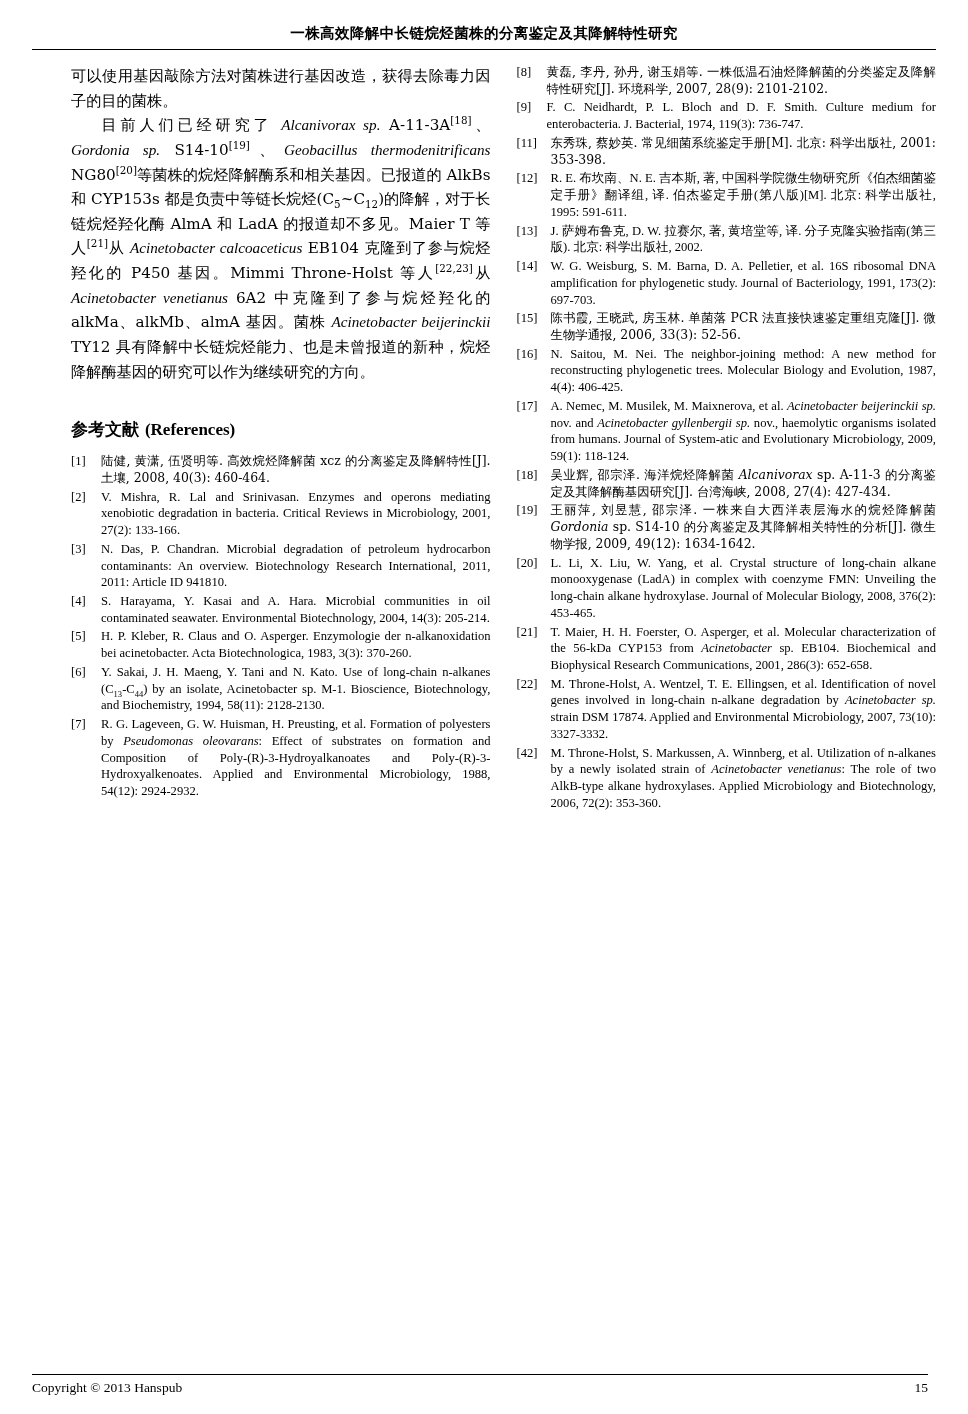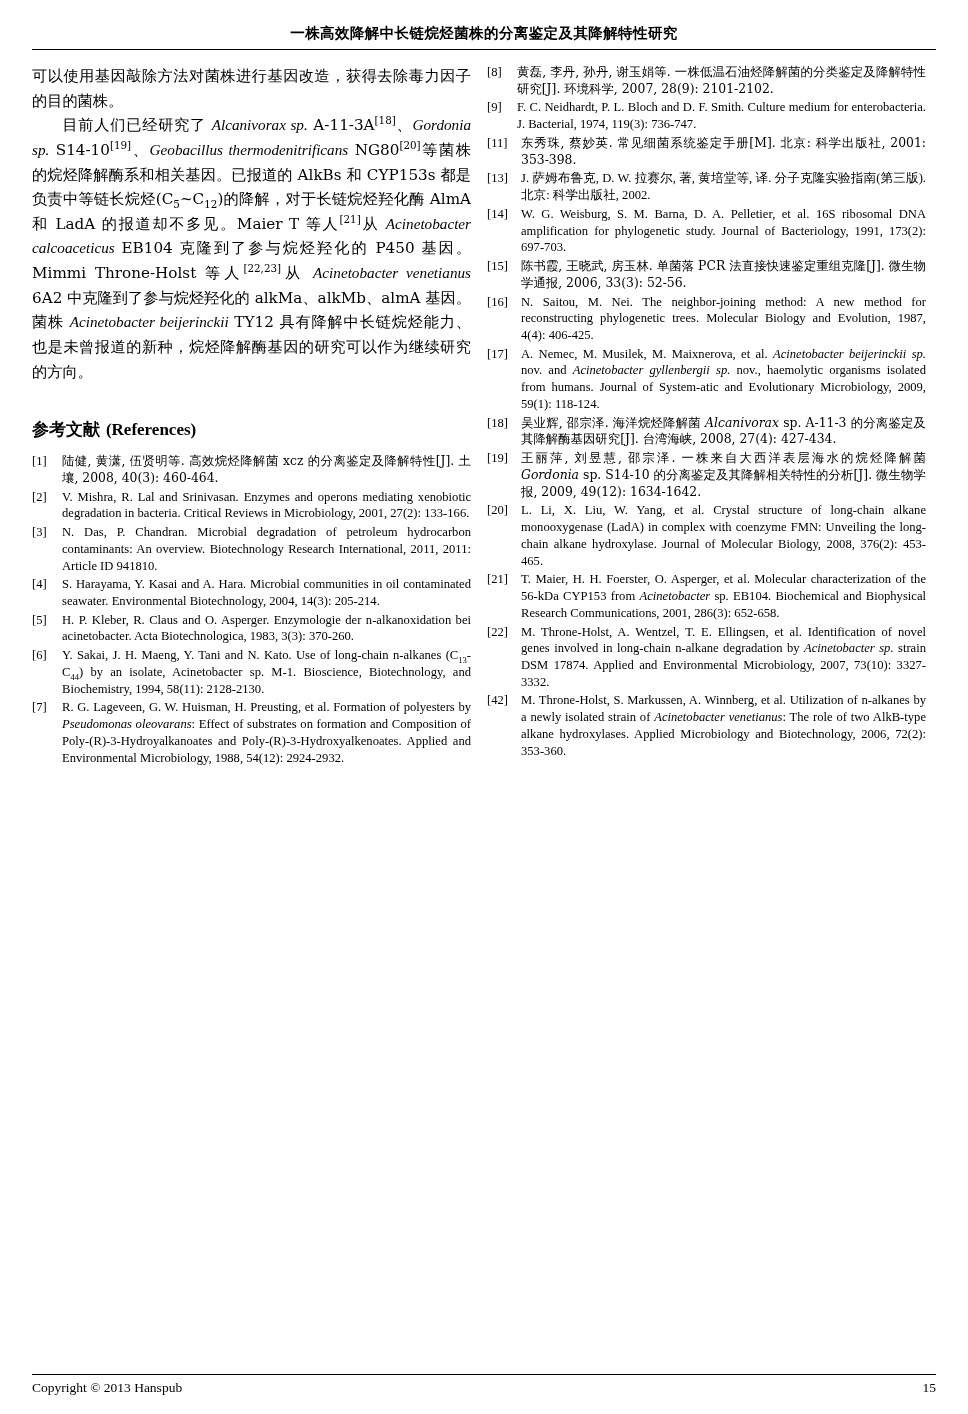--- a/index.html
+++ b/index.html
@@ -31,22 +31,23 @@
     padding-top: 12px;
     padding-bottom: 6px;
   }
   .runhead-rule {
     border-bottom: 1.2px solid #000;
     margin: 0 0 14px 0;
   }
   
   .columns {
     display: flex;
-    gap: 16px;
+    gap: 26px;
     align-items: flex-start;
+    margin-left: 39px;
   }
   .col {
     width: 439px;
   }
   
   .cn-para {
     font-family: "DejaVu Serif", serif;
     font-size: 15.2px;
     line-height: 1.62;
     text-align: justify;
@@ -112,21 +113,21 @@
     font-style: italic;
   }
   .ref-text .cn {
     font-family: "DejaVu Serif", serif;
     font-size: 12.4px;
   }
   
   .footer {
     position: absolute;
     left: 32px;
-    right: 32px;
+    right: 40px;
     bottom: 18px;
   }
   .footer-rule {
     border-bottom: 1.2px solid #000;
     margin-bottom: 5px;
   }
   .footer-row {
     display: flex;
     justify-content: space-between;
     font-family: "Liberation Serif", serif;
@@ -190,20 +191,24 @@
             <div class="ref-num">[8]</div>
             <div class="ref-text"><span class="cn">黄磊, 李丹, 孙丹, 谢玉娟等. 一株低温石油烃降解菌的分类鉴定及降解特性研究[J]. 环境科学, 2007, 28(9): 2101-2102.</span></div>
           </div>
           <div class="ref-item">
             <div class="ref-num">[9]</div>
             <div class="ref-text">F. C. Neidhardt, P. L. Bloch and D. F. Smith. Culture medium for enterobacteria. J. Bacterial, 1974, 119(3): 736-747.</div>
           </div>
           <div class="ref-item">
             <div class="ref-num wide">[11]</div>
             <div class="ref-text"><span class="cn">东秀珠, 蔡妙英. 常见细菌系统鉴定手册[M]. 北京: 科学出版社, 2001: 353-398.</span></div>
+          </div>
+          <div class="ref-item">
+            <div class="ref-num wide">[12]</div>
+            <div class="ref-text">R. E. 布坎南、N. E. 吉本斯, 著, 中国科学院微生物研究所《伯杰细菌鉴定手册》翻译组, 译. 伯杰鉴定手册(第八版)[M]. 北京: 科学出版社, 1995: 591-611.</div>
           </div>
           <div class="ref-item">
             <div class="ref-num wide">[13]</div>
             <div class="ref-text">J. 萨姆布鲁克, D. W. 拉赛尔, 著, 黄培堂等, 译. 分子克隆实验指南(第三版). 北京: 科学出版社, 2002.</div>
           </div>
           <div class="ref-item">
             <div class="ref-num wide">[14]</div>
             <div class="ref-text">W. G. Weisburg, S. M. Barna, D. A. Pelletier, et al. 16S ribosomal DNA amplification for phylogenetic study. Journal of Bacteriology, 1991, 173(2): 697-703.</div>
           </div>
           <div class="ref-item">

